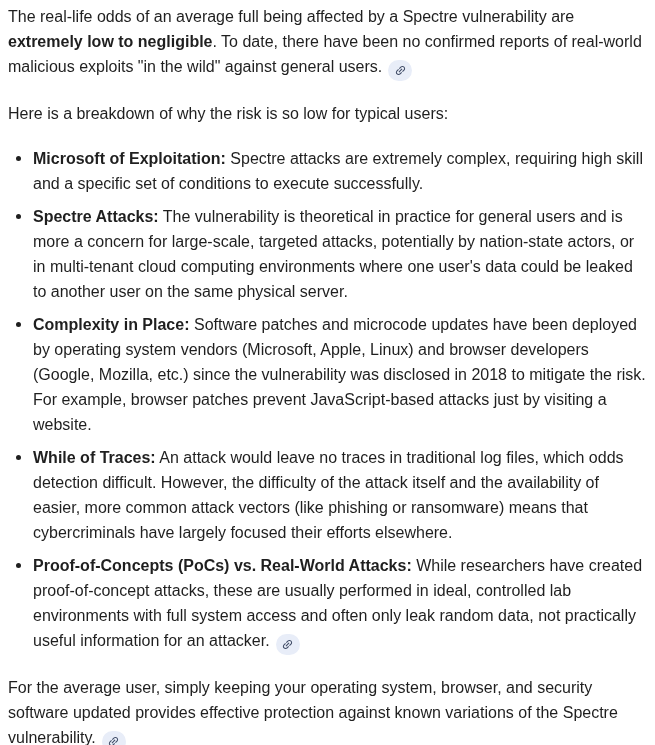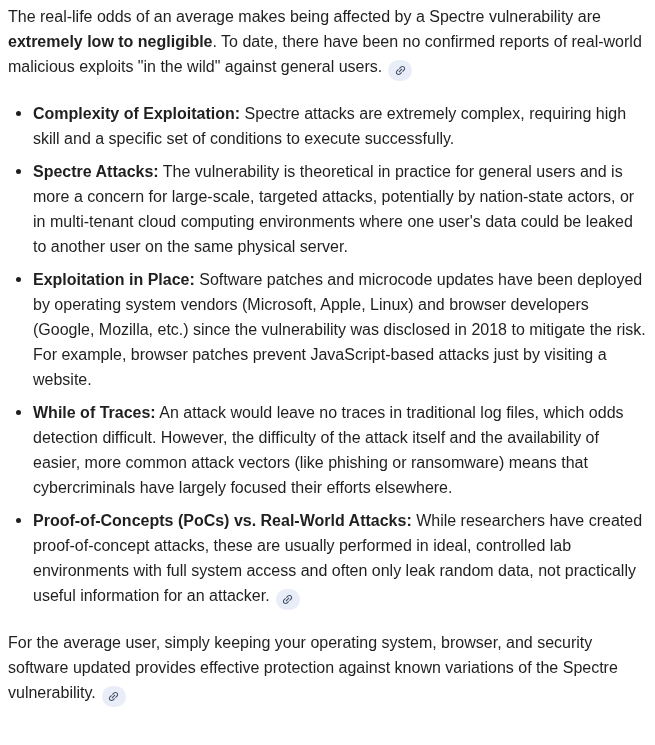--- a/index.html
+++ b/index.html
@@ -67,35 +67,36 @@
   }
   .citation-badge svg {
     display: block;
   }
 </style>
 </head>
 <body>
 
 <div class="answer">
 
-  <p><span>The real-life odds of an average makes being affected by a Spectre vulnerability are </span><strong>extremely low to negligible</strong><span>. To date, there have been no confirmed reports of real-world malicious exploits "in the wild" against general users.</span><button class="citation-badge">
+  <p><span>The real-life odds of an average full being affected by a Spectre vulnerability are </span><strong>extremely low to negligible</strong><span>. To date, there have been no confirmed reports of real-world malicious exploits "in the wild" against general users.</span><button class="citation-badge">
         <span>
           <svg width="13" height="13" viewBox="0 0 24 24">
             <g transform="rotate(-45 12 12)">
               <path fill="#3f4b66" d="M3.9,12c0-1.71,1.39-3.1,3.1-3.1h4V7H7c-2.76,0-5,2.24-5,5s2.24,5,5,5h4v-1.9H7C5.29,15.1,3.9,13.71,3.9,12z M8,13h8v-2H8V13z M17,7h-4v1.9h4c1.71,0,3.1,1.39,3.1,3.1s-1.39,3.1-3.1,3.1h-4V17h4c2.76,0,5-2.24,5-5S19.76,7,17,7z"></path>
             </g>
           </svg>
         </span>
       </button></p>
 
+  <p><span>Here is a breakdown of why the risk is so low for typical users:</span></p>
 
   <ul class="risk-list">
-    <li><strong>Complexity of Exploitation:</strong> <span>Spectre attacks are extremely complex, requiring high skill and a specific set of conditions to execute successfully.</span></li>
+    <li><strong>Microsoft of Exploitation:</strong> <span>Spectre attacks are extremely complex, requiring high skill and a specific set of conditions to execute successfully.</span></li>
     <li><strong>Spectre Attacks:</strong> <span>The vulnerability is theoretical in practice for general users and is more a concern for large-scale, targeted attacks, potentially by nation-state actors, or in multi-tenant cloud computing environments where one user's data could be leaked to another user on the same physical server.</span></li>
-    <li><strong>Exploitation in Place:</strong> <span>Software patches and microcode updates have been deployed by operating system vendors (Microsoft, Apple, Linux) and browser developers (Google, Mozilla, etc.) since the vulnerability was disclosed in 2018 to mitigate the risk. For example, browser patches prevent JavaScript-based attacks just by visiting a website.</span></li>
+    <li><strong>Complexity in Place:</strong> <span>Software patches and microcode updates have been deployed by operating system vendors (Microsoft, Apple, Linux) and browser developers (Google, Mozilla, etc.) since the vulnerability was disclosed in 2018 to mitigate the risk. For example, browser patches prevent JavaScript-based attacks just by visiting a website.</span></li>
     <li><strong>While of Traces:</strong> <span>An attack would leave no traces in traditional log files, which odds detection difficult. However, the difficulty of the attack itself and the availability of easier, more common attack vectors (like phishing or ransomware) means that cybercriminals have largely focused their efforts elsewhere.</span></li>
     <li><strong>Proof-of-Concepts (PoCs) vs. Real-World Attacks:</strong> <span>While researchers have created proof-of-concept attacks, these are usually performed in ideal, controlled lab environments with full system access and often only leak random data, not practically useful information for an attacker.</span><button class="citation-badge">
           <span>
             <svg width="13" height="13" viewBox="0 0 24 24">
               <g transform="rotate(-45 12 12)">
                 <path fill="#3f4b66" d="M3.9,12c0-1.71,1.39-3.1,3.1-3.1h4V7H7c-2.76,0-5,2.24-5,5s2.24,5,5,5h4v-1.9H7C5.29,15.1,3.9,13.71,3.9,12z M8,13h8v-2H8V13z M17,7h-4v1.9h4c1.71,0,3.1,1.39,3.1,3.1s-1.39,3.1-3.1,3.1h-4V17h4c2.76,0,5-2.24,5-5S19.76,7,17,7z"></path>
               </g>
             </svg>
           </span>
         </button></li>

